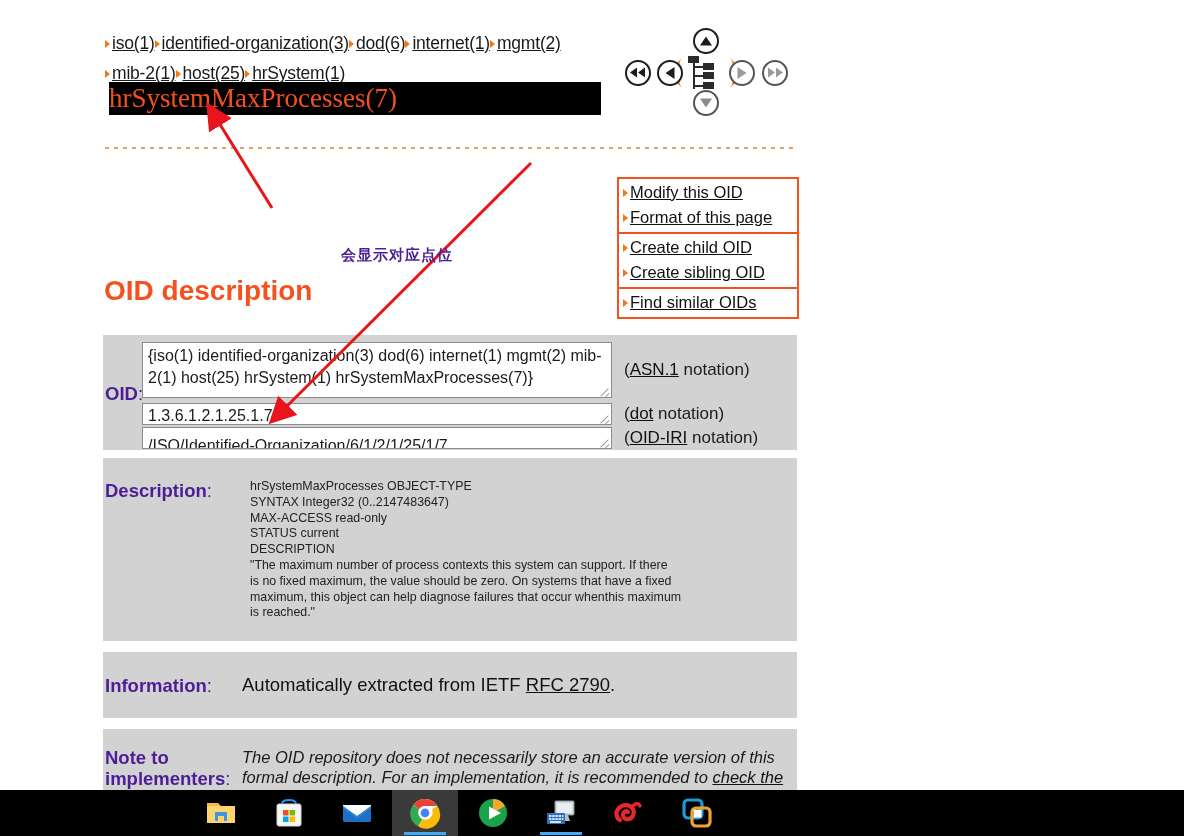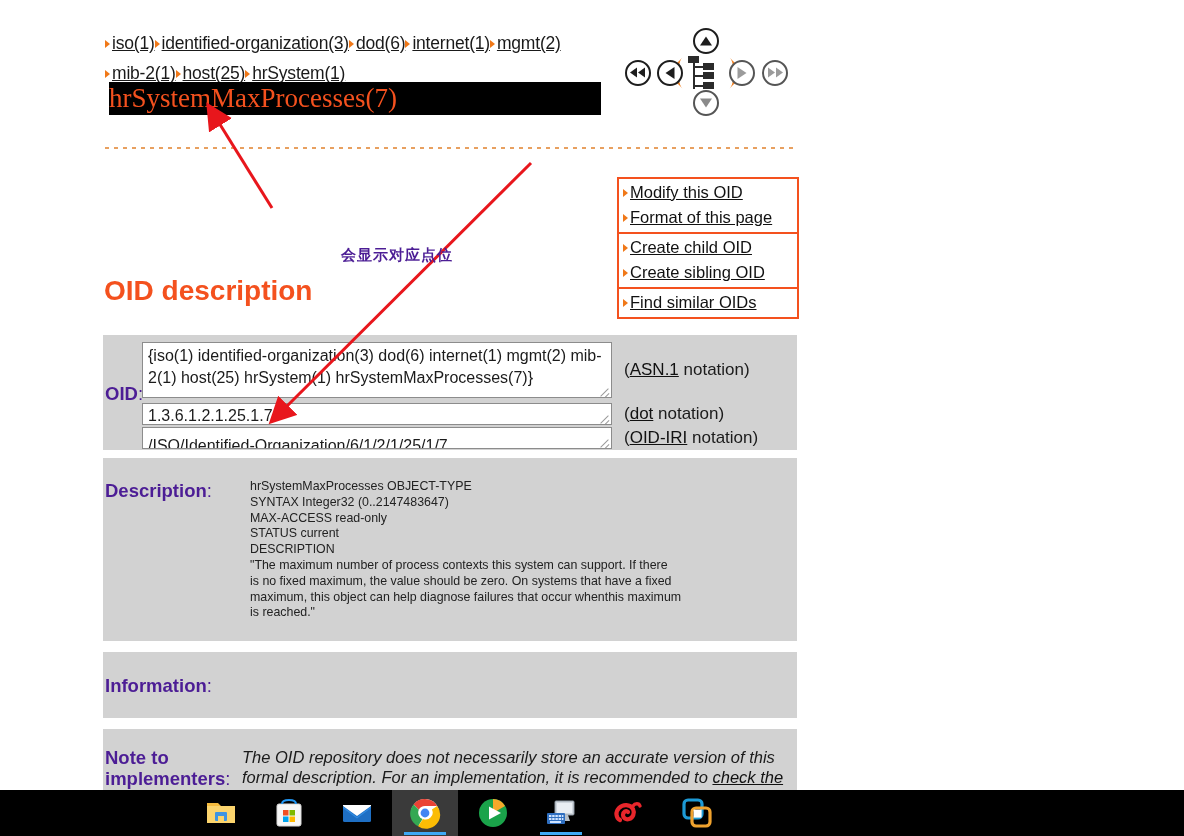--- a/index.html
+++ b/index.html
@@ -211,20 +211,21 @@
 MAX-ACCESS read-only
 STATUS current
 DESCRIPTION
 "The maximum number of process contexts this system can support. If there
 is no fixed maximum, the value should be zero. On systems that have a fixed
 maximum, this object can help diagnose failures that occur whenthis maximum
 is reached."</div>
 
   <div class="tbl t-info"></div>
   <div class="lbl lbl-info"><span>Information</span><span class="colon">:</span></div>
+  <div class="info-txt"><span>Automatically extracted from IETF </span><a href="#">RFC 2790</a><span>.</span></div>
 
   <div class="tbl t-note"></div>
   <div class="lbl lbl-note"><span>Note to</span><br><span>implementers</span><span class="colon">:</span></div>
   <div class="note-txt"><span>The OID repository does not necessarily store an accurate version of this formal description. For an implementation, it is recommended to </span><a href="#">check the</a></div>
 
   <svg class="anno" style="left:0;top:0;width:1184px;height:790px;">
     <defs>
       <marker id="ah" markerWidth="9" markerHeight="9" refX="6" refY="4.5" orient="auto">
         <path d="M0,0 L9,4.5 L0,9 z" fill="#e8161c"></path>
       </marker>

